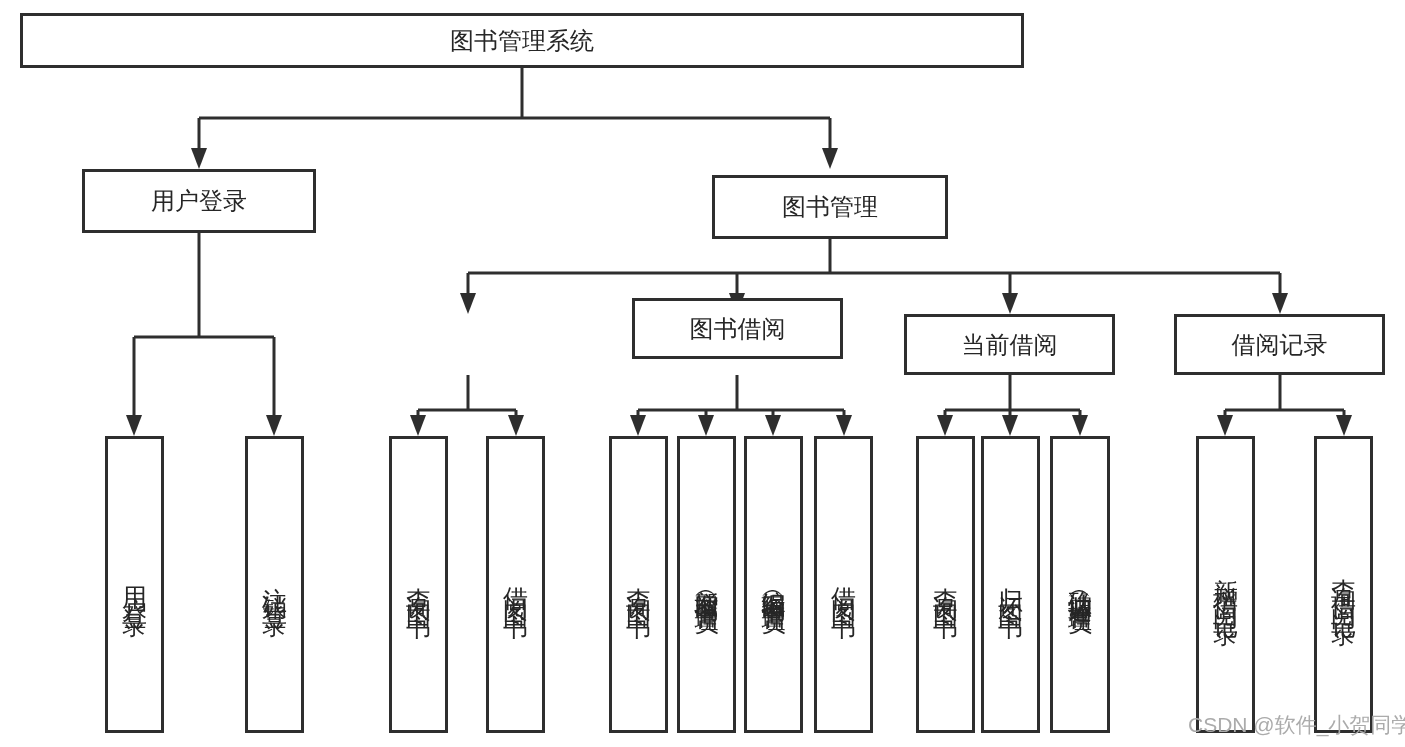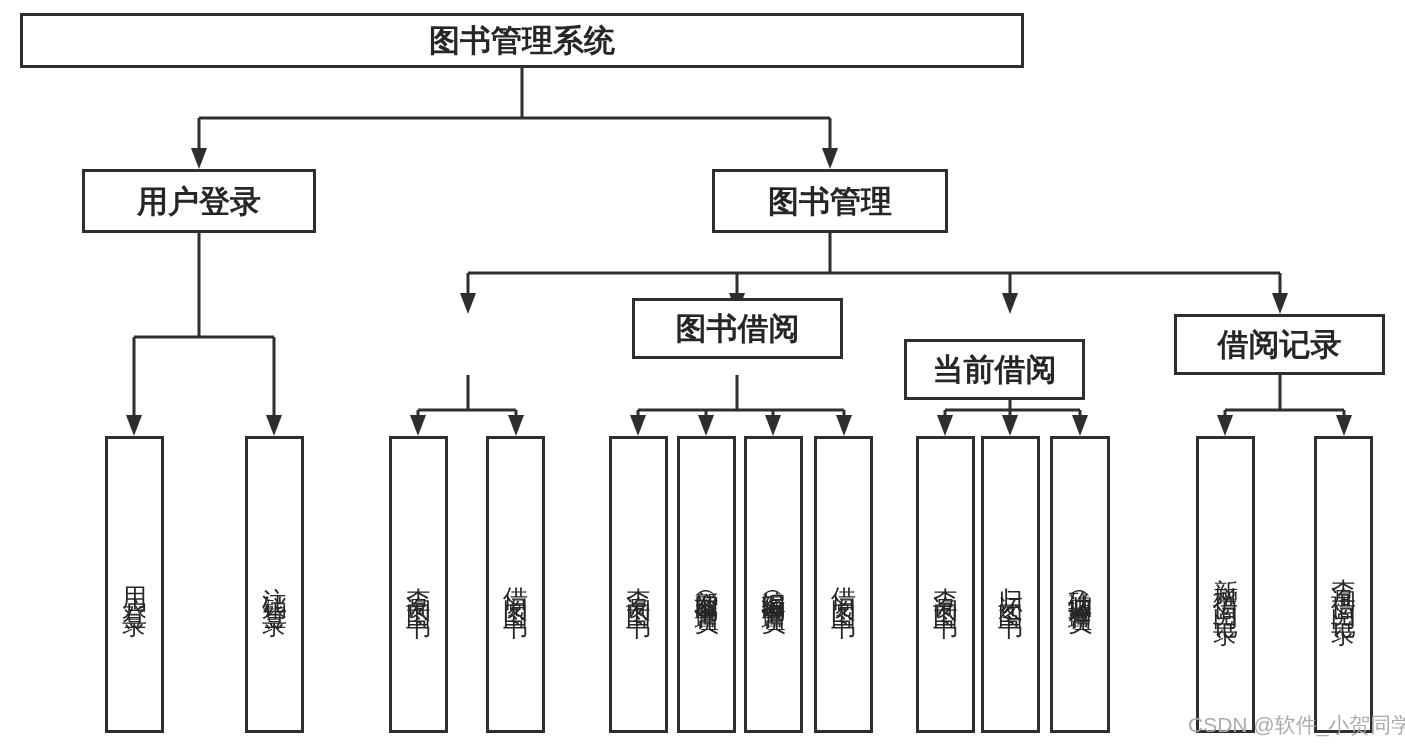--- a/index.html
+++ b/index.html
@@ -42,25 +42,24 @@
     position: absolute;
     box-sizing: border-box;
     border: 3px solid var(--box-border);
     background: #ffffff;
     display: flex;
     align-items: center;
     justify-content: center;
     color: var(--text);
   }
   .hlabel {
-    font-size: 31px;
+    font-size: 24px;
     line-height: 1;
     white-space: nowrap;
     color: var(--text);
-    font-weight: bold;
   }
   .vtext {
     writing-mode: vertical-rl;
     text-orientation: mixed;
     font-size: 25px;
     letter-spacing: 9px;
     line-height: 1;
     white-space: nowrap;
     color: var(--text);
   }
@@ -127,28 +126,28 @@
     </g>
   </svg>
 
   <div class="box" style="left:20px; top:13px; width:1004px; height:55px;">
     <span class="hlabel">图书管理系统</span>
   </div>
 
   <div class="box" style="left:82px; top:169px; width:234px; height:64px;">
     <span class="hlabel">用户登录</span>
   </div>
-  <div class="box" style="left:712px; top:169px; width:236px; height:64px;">
+  <div class="box" style="left:712px; top:175px; width:236px; height:64px;">
     <span class="hlabel">图书管理</span>
   </div>
 
   <div class="box" style="left:632px; top:298px; width:211px; height:61px;text-align:center;">
     <span class="hlabel">图书借阅</span>
   </div>
-  <div class="box" style="left:904px; top:314px; width:181px; height:61px;margin-top:25px;">
+  <div class="box" style="left:904px; top:314px; width:211px; height:61px;">
     <span class="hlabel">当前借阅</span>
   </div>
   <div class="box" style="left:1174px; top:314px; width:211px; height:61px;">
     <span class="hlabel">借阅记录</span>
   </div>
 
   <div class="box" style="left:105px; top:436px; width:59px; height:297px;">
     <span class="vtext">用户登录</span>
   </div>
   <div class="box" style="left:245px; top:436px; width:59px; height:297px;">

